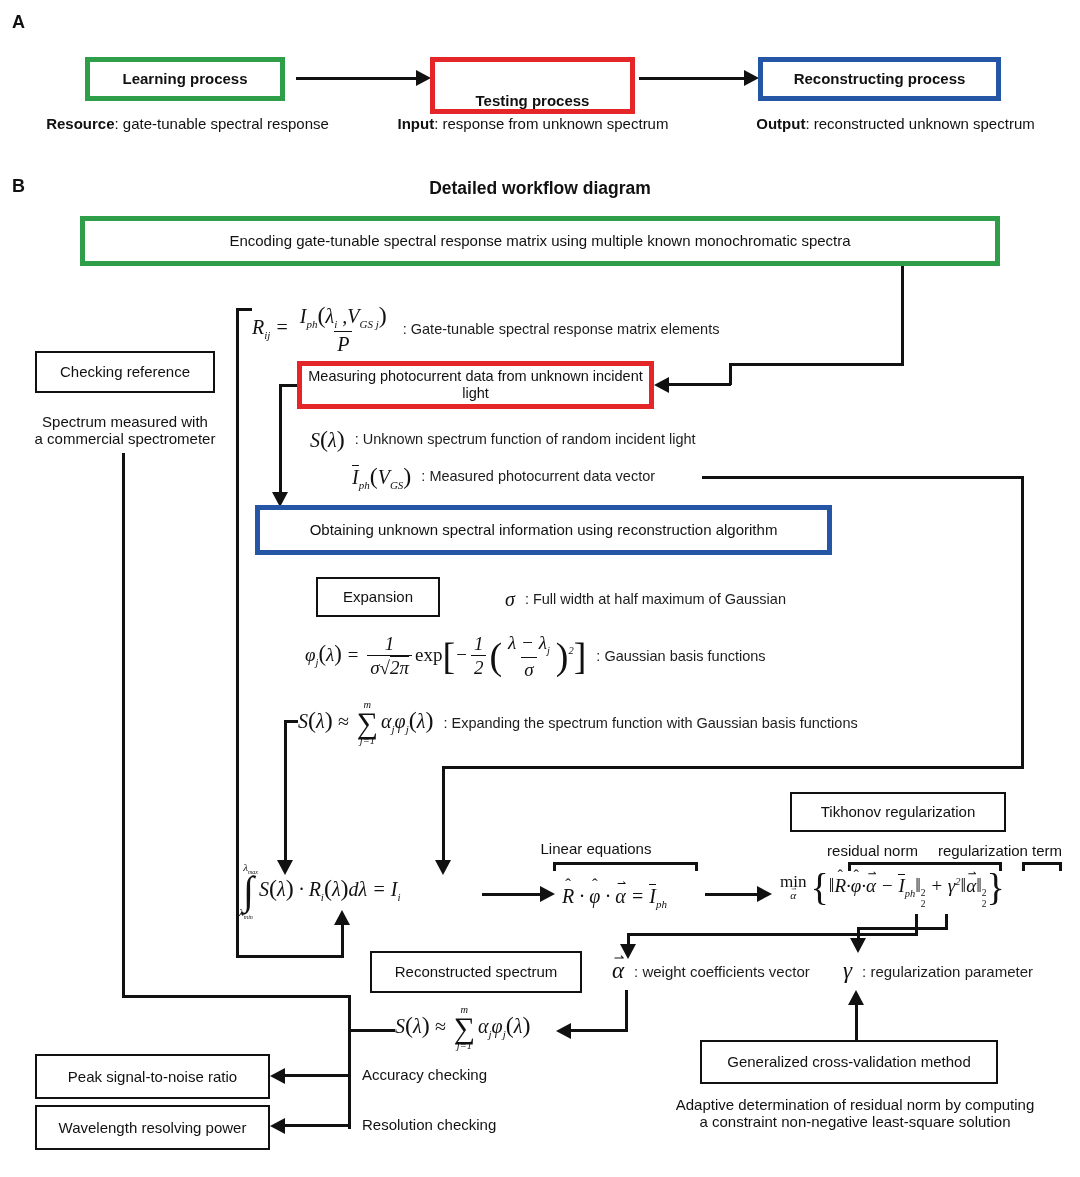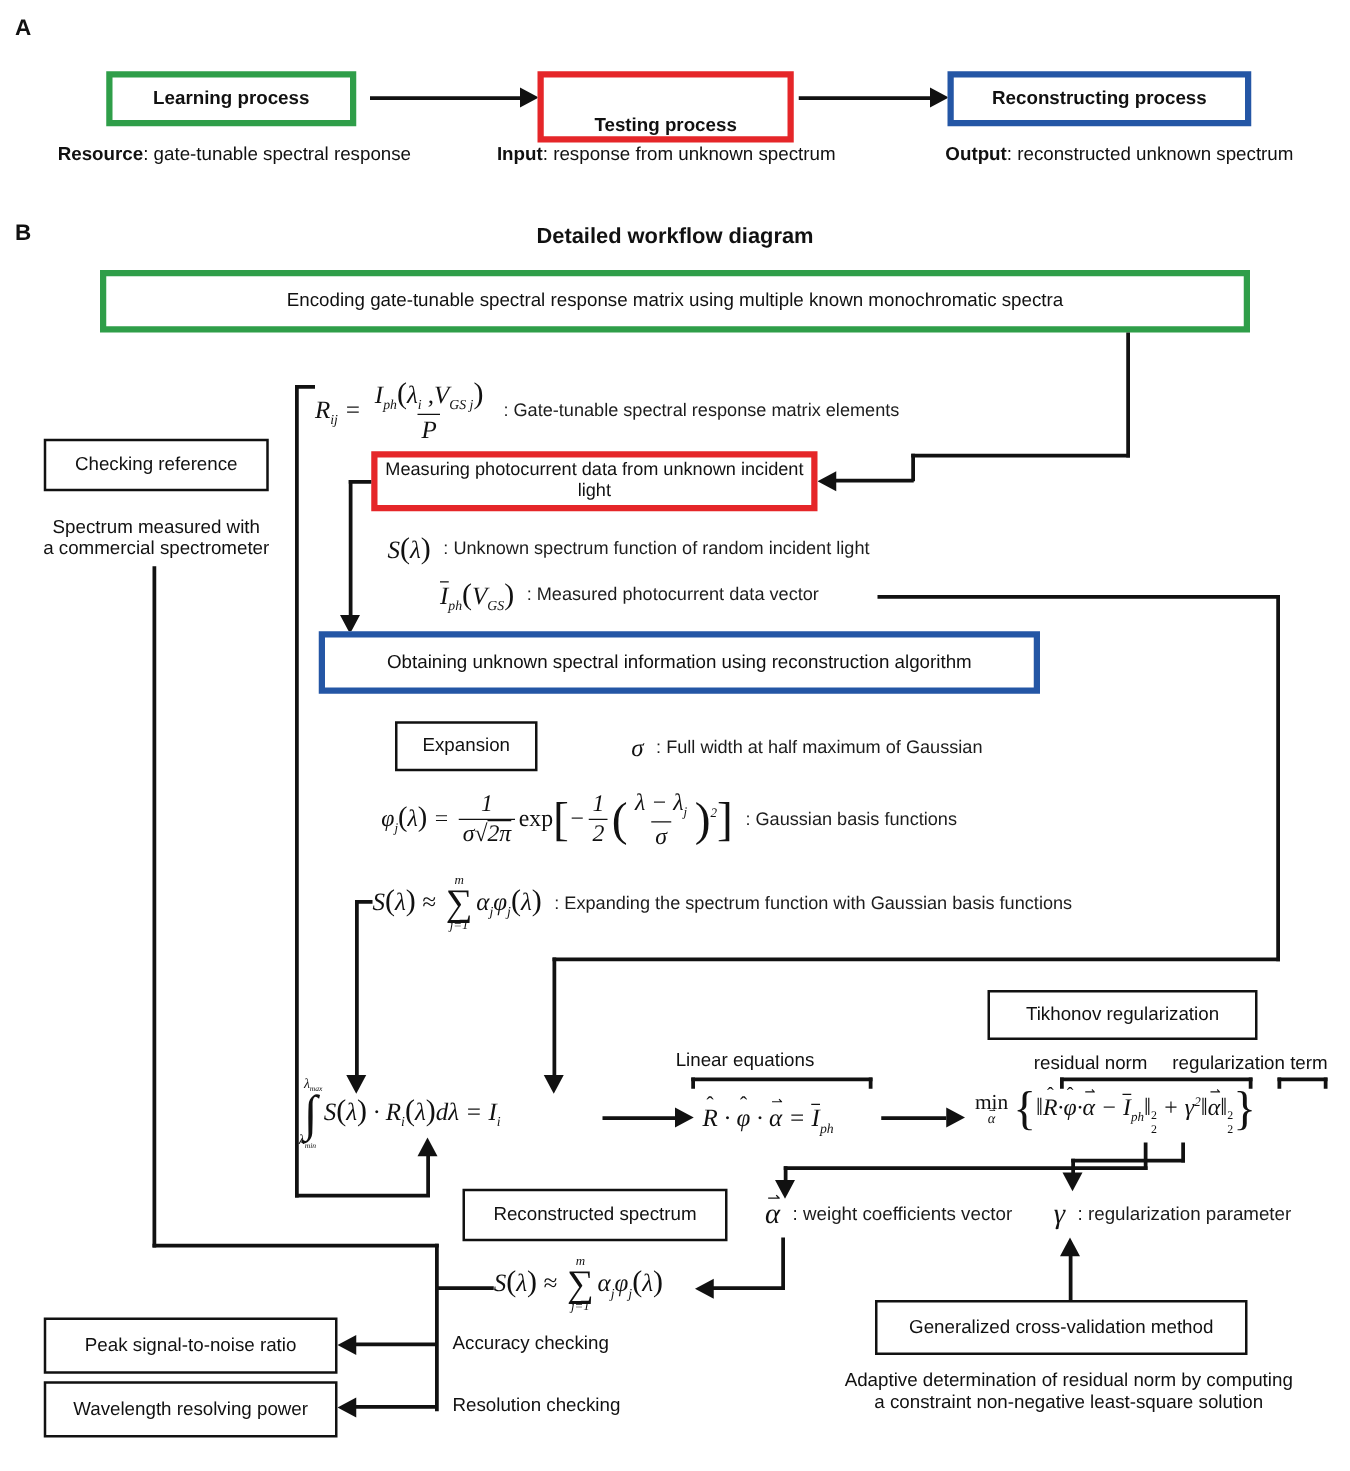--- a/index.html
+++ b/index.html
@@ -159,21 +159,21 @@
   <div class="hl" style="left:702px;top:476px;width:322px;"></div>
   <div class="vl" style="left:1021px;top:476px;height:293px;"></div>
   <div class="hl" style="left:442px;top:766px;width:582px;"></div>
   <div class="vl" style="left:442px;top:766px;height:96px;"></div>
   <div class="ar ar-d" style="left:435px;top:860px;"></div>
 
   <div class="pbox blue nb" style="left:255px;top:505px;width:577px;height:50px;">
     <span>Obtaining unknown spectral information using reconstruction algorithm</span>
   </div>
 
-  <div class="bbox" style="left:316px;top:577px;width:114px;height:40px;">
+  <div class="bbox" style="left:316px;top:577px;width:124px;height:40px;">
     <span>Expansion</span>
   </div>
   <div class="eqrow" style="left:505px;top:584px;">
     <span class="ehtml"><span class="m">σ</span></span><span class="eqlabel">: Full width at half maximum of Gaussian</span>
   </div>
 
   <div class="eqrow" style="left:305px;top:628px;font-size:19px;">
     <span class="ehtml"><span class="m">φ</span><sub>j</sub><span class="big">(</span><span class="m">λ</span><span class="big">)</span> = <span class="frac">
           <span class="fn">1</span>
           <span class="fd"><span class="m">σ</span><span class="rt">√</span><span class="sqa">2π</span></span>

